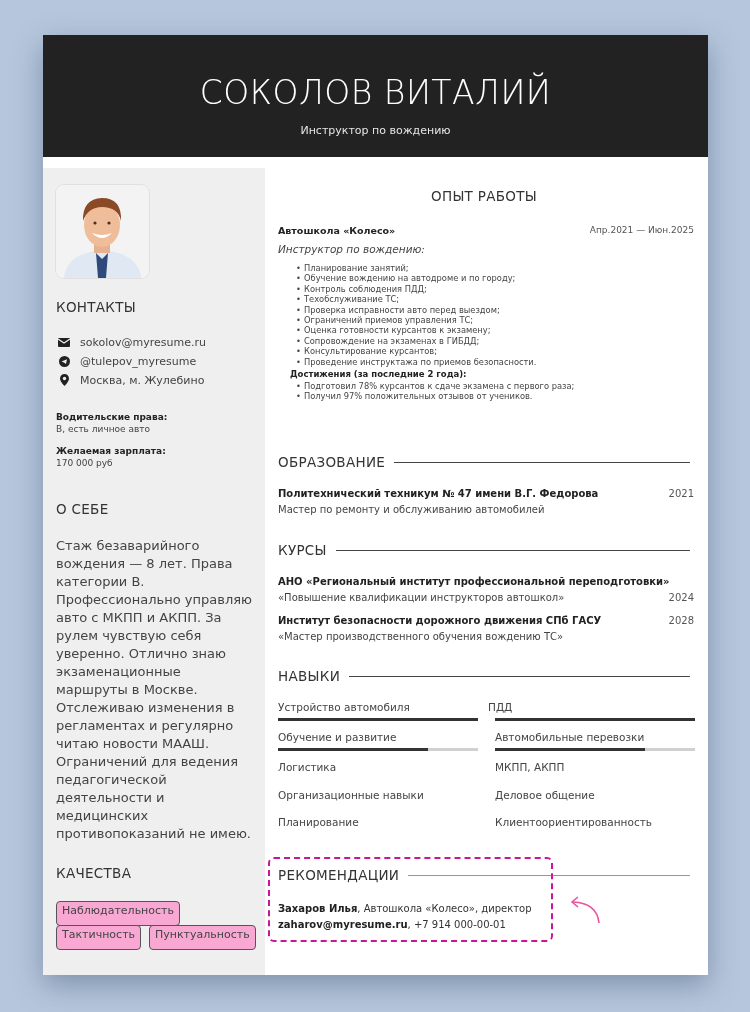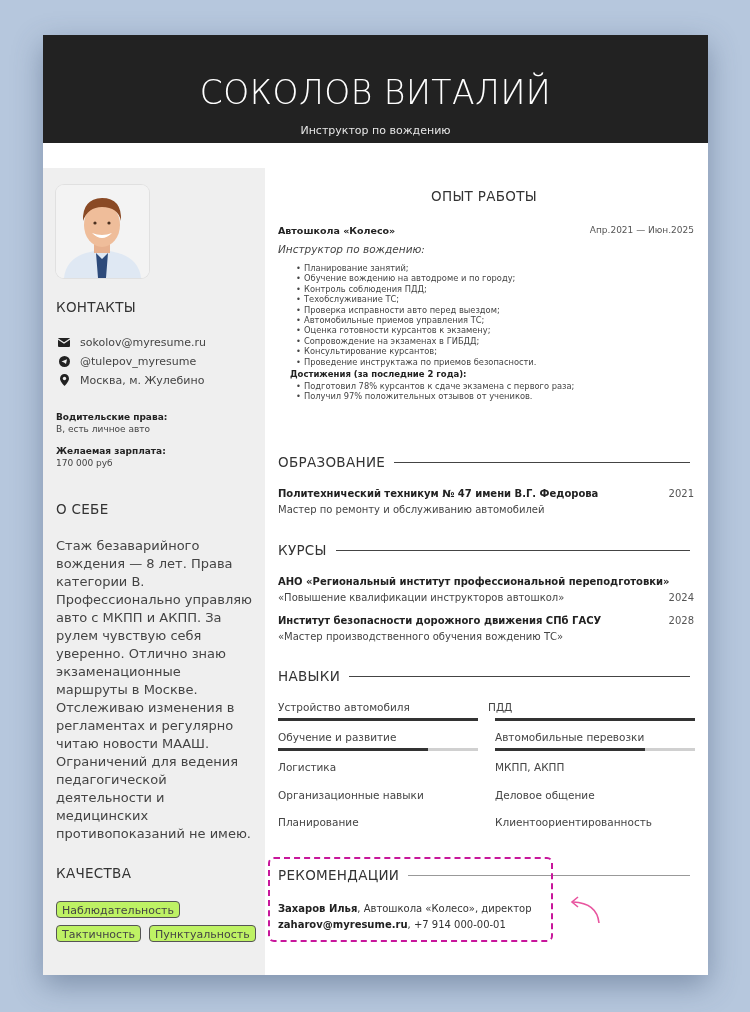--- a/index.html
+++ b/index.html
@@ -12,21 +12,21 @@
       color: #333;
     }
     .page {
       position: absolute;
       left: 43px; top: 35px;
       width: 665px; height: 940px;
       background: #fff;
       box-shadow: 0 10px 28px rgba(60,80,110,0.45);
     }
     .header {
-      position: absolute; left: 0; top: 0; width: 665px; height: 108px;
+      position: absolute; left: 0; top: 0; width: 665px; height: 122px;
       background: #222222; color: #fff; text-align: center;
     }
     .header .name {
       position: absolute; left: 0; right: 0; top: 38px;
       font-size: 33px; font-weight: 300; letter-spacing: 0.5px;
       font-family: "DejaVu Sans", sans-serif;
     }
     .header .title {
       position: absolute; left: 0; right: 0; top: 89px;
       font-size: 11px; color: #e6e6e6;
@@ -48,21 +48,21 @@
     }
     .contact .ic { width: 12px; height: 12px; margin-right: 10px; display: inline-flex; align-items:center; justify-content:center; }
     .kv-label { position: absolute; left: 13px; font-size: 9px; font-weight: bold; color: #222; }
     .kv-val { position: absolute; left: 13px; font-size: 9px; color: #444; }
     .about {
       position: absolute; left: 13px; top: 369px; width: 200px;
       font-size: 13px; line-height: 18px; color: #444;
     }
     .tag {
       position: absolute; font-size: 11px; color: #444; border: 1px solid #555;
-      border-radius: 4px; padding: 1px 5px; height: 17px; line-height: 15px; background: #bef264;
+      border-radius: 4px; padding: 1px 5px; height: 25px; line-height: 15px; background: #f9a8d4;
     }
     .main { position: absolute; left: 222px; top: 133px; width: 443px; height: 807px; }
     .sec-h {
       position: absolute; left: 13px; width: 412px; display: flex; align-items: center;
       font-size: 13.5px; color: #333; letter-spacing: 0.3px;
     }
     .sec-h .line { flex: 1; height: 1px; background: #444; margin-left: 9px; }
     .txt { position: absolute; font-size: 10px; color: #333; white-space: nowrap; }
     .bold { font-weight: bold; color: #222; }
     .bullets { position: absolute; left: 31px; top: 127px; font-size: 8.3px; line-height: 10.4px; color: #444; }
@@ -154,21 +154,21 @@
     </div>
     <div class="txt bold" style="left:13px; top:57px; font-size:9.5px;">Автошкола «Колесо»</div>
     <div class="txt" style="right:14px; top:57px; font-size:9px; color:#555;">Апр.2021 — Июн.2025</div>
     <div class="txt" style="left:13px; top:75px; font-size:10.5px; font-style:italic; color:#444;">Инструктор по вождению:</div>
     <ul class="bullets" style="top:95px;">
       <li>Планирование занятий;</li>
       <li>Обучение вождению на автодроме и по городу;</li>
       <li>Контроль соблюдения ПДД;</li>
       <li>Техобслуживание ТС;</li>
       <li>Проверка исправности авто перед выездом;</li>
-      <li>Автомобильные приемов управления ТС;</li>
+      <li>Ограничений приемов управления ТС;</li>
       <li>Оценка готовности курсантов к экзамену;</li>
       <li>Сопровождение на экзаменах в ГИБДД;</li>
       <li>Консультирование курсантов;</li>
       <li>Проведение инструктажа по приемов безопасности.</li>
     </ul>
     <div class="txt bold" style="left:25px; top:201px; font-size:8.5px;">Достижения (за последние 2 года):</div>
     <ul class="bullets" style="top:213px;">
       <li>Подготовил 78% курсантов к сдаче экзамена с первого раза;</li>
       <li>Получил 97% положительных отзывов от учеников.</li>
     </ul>

